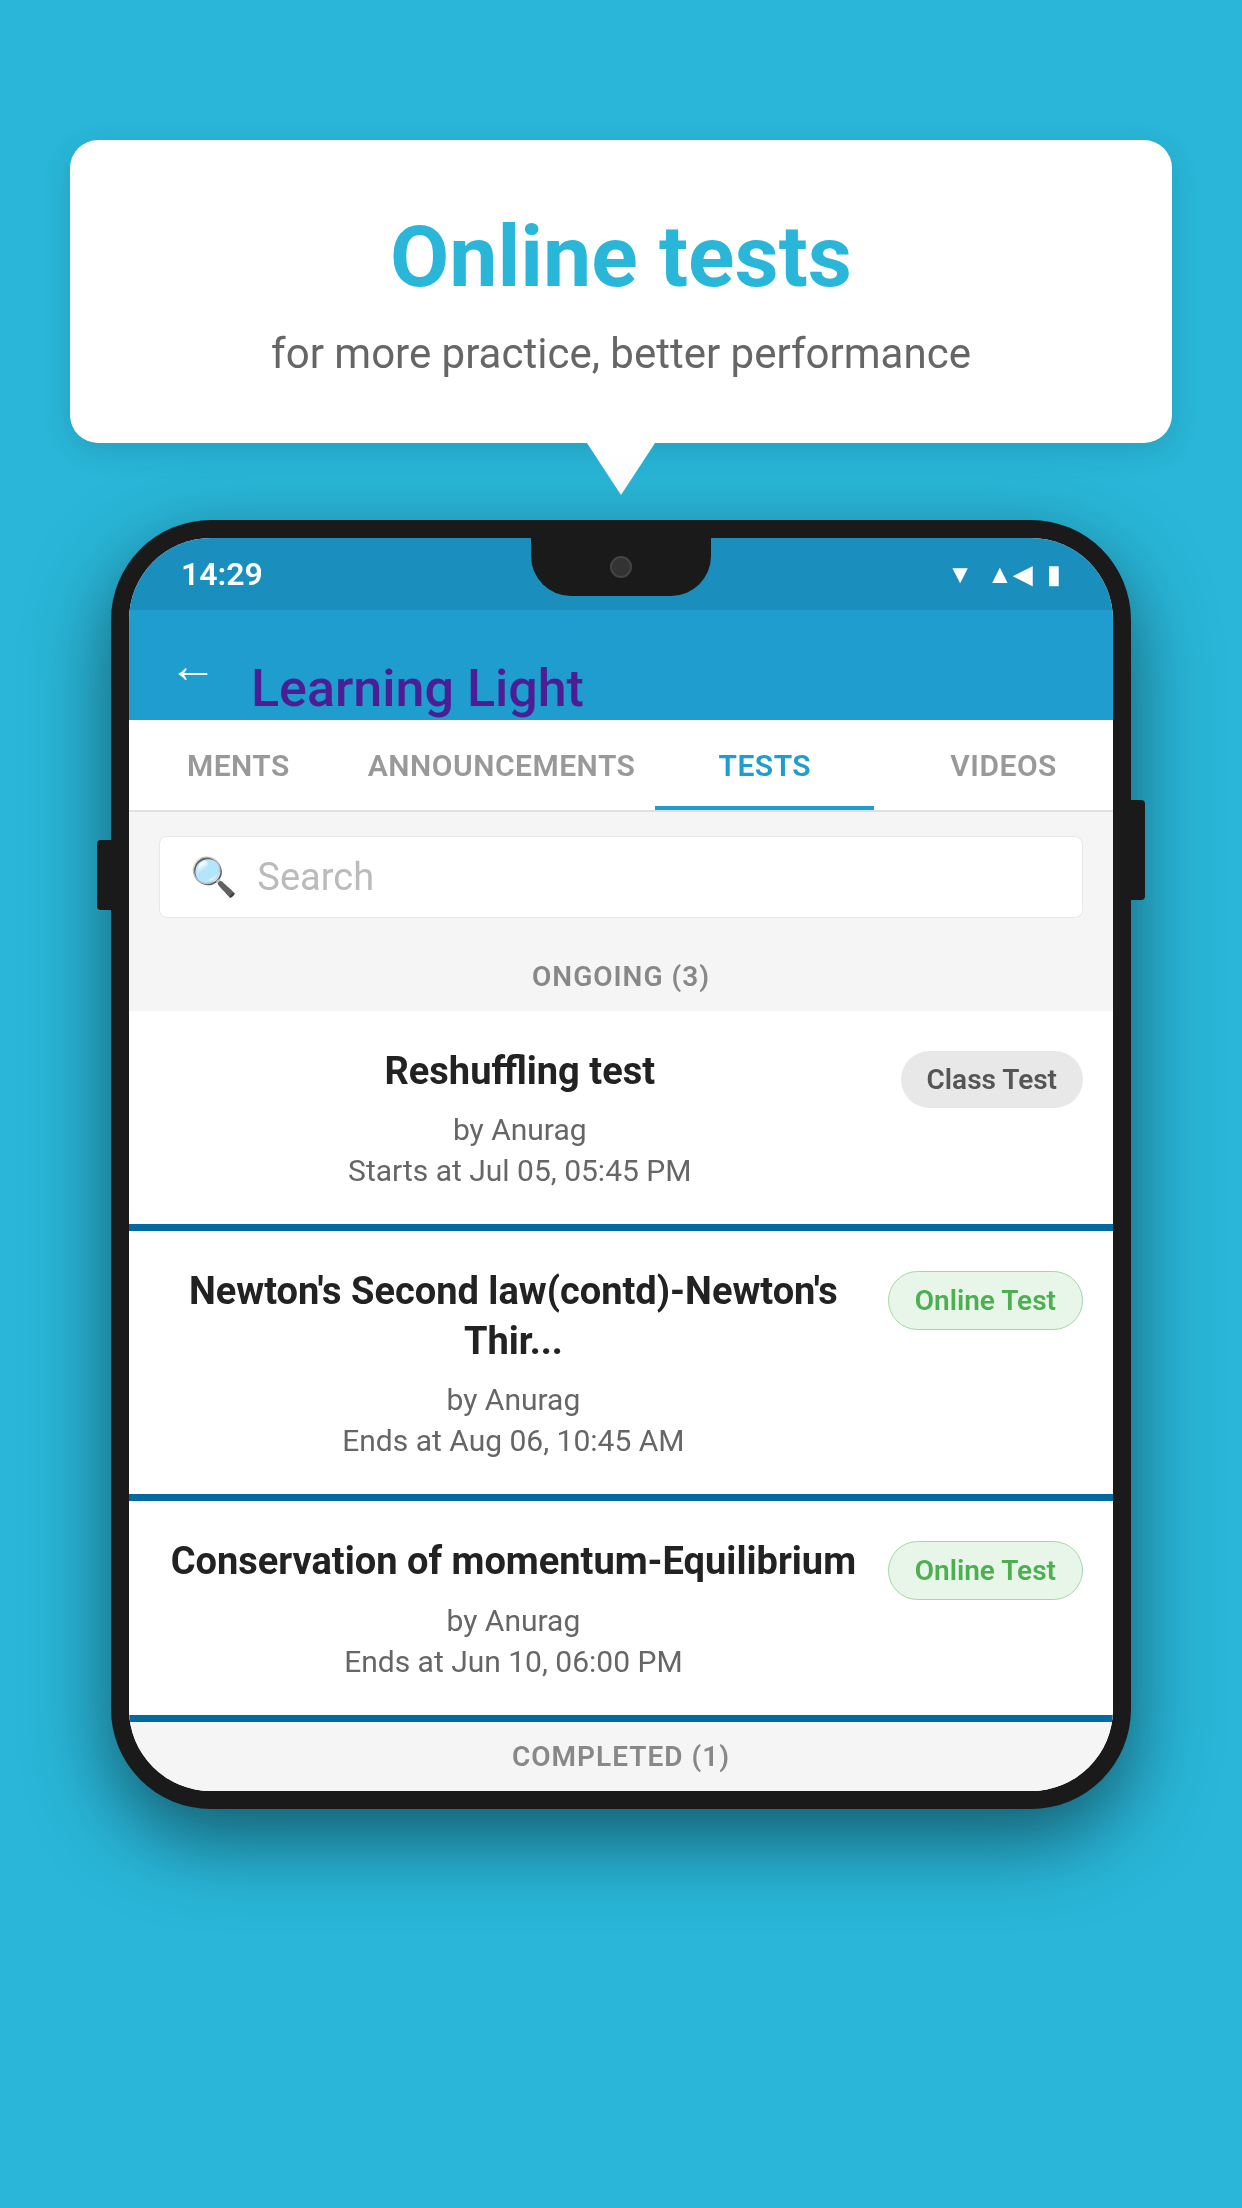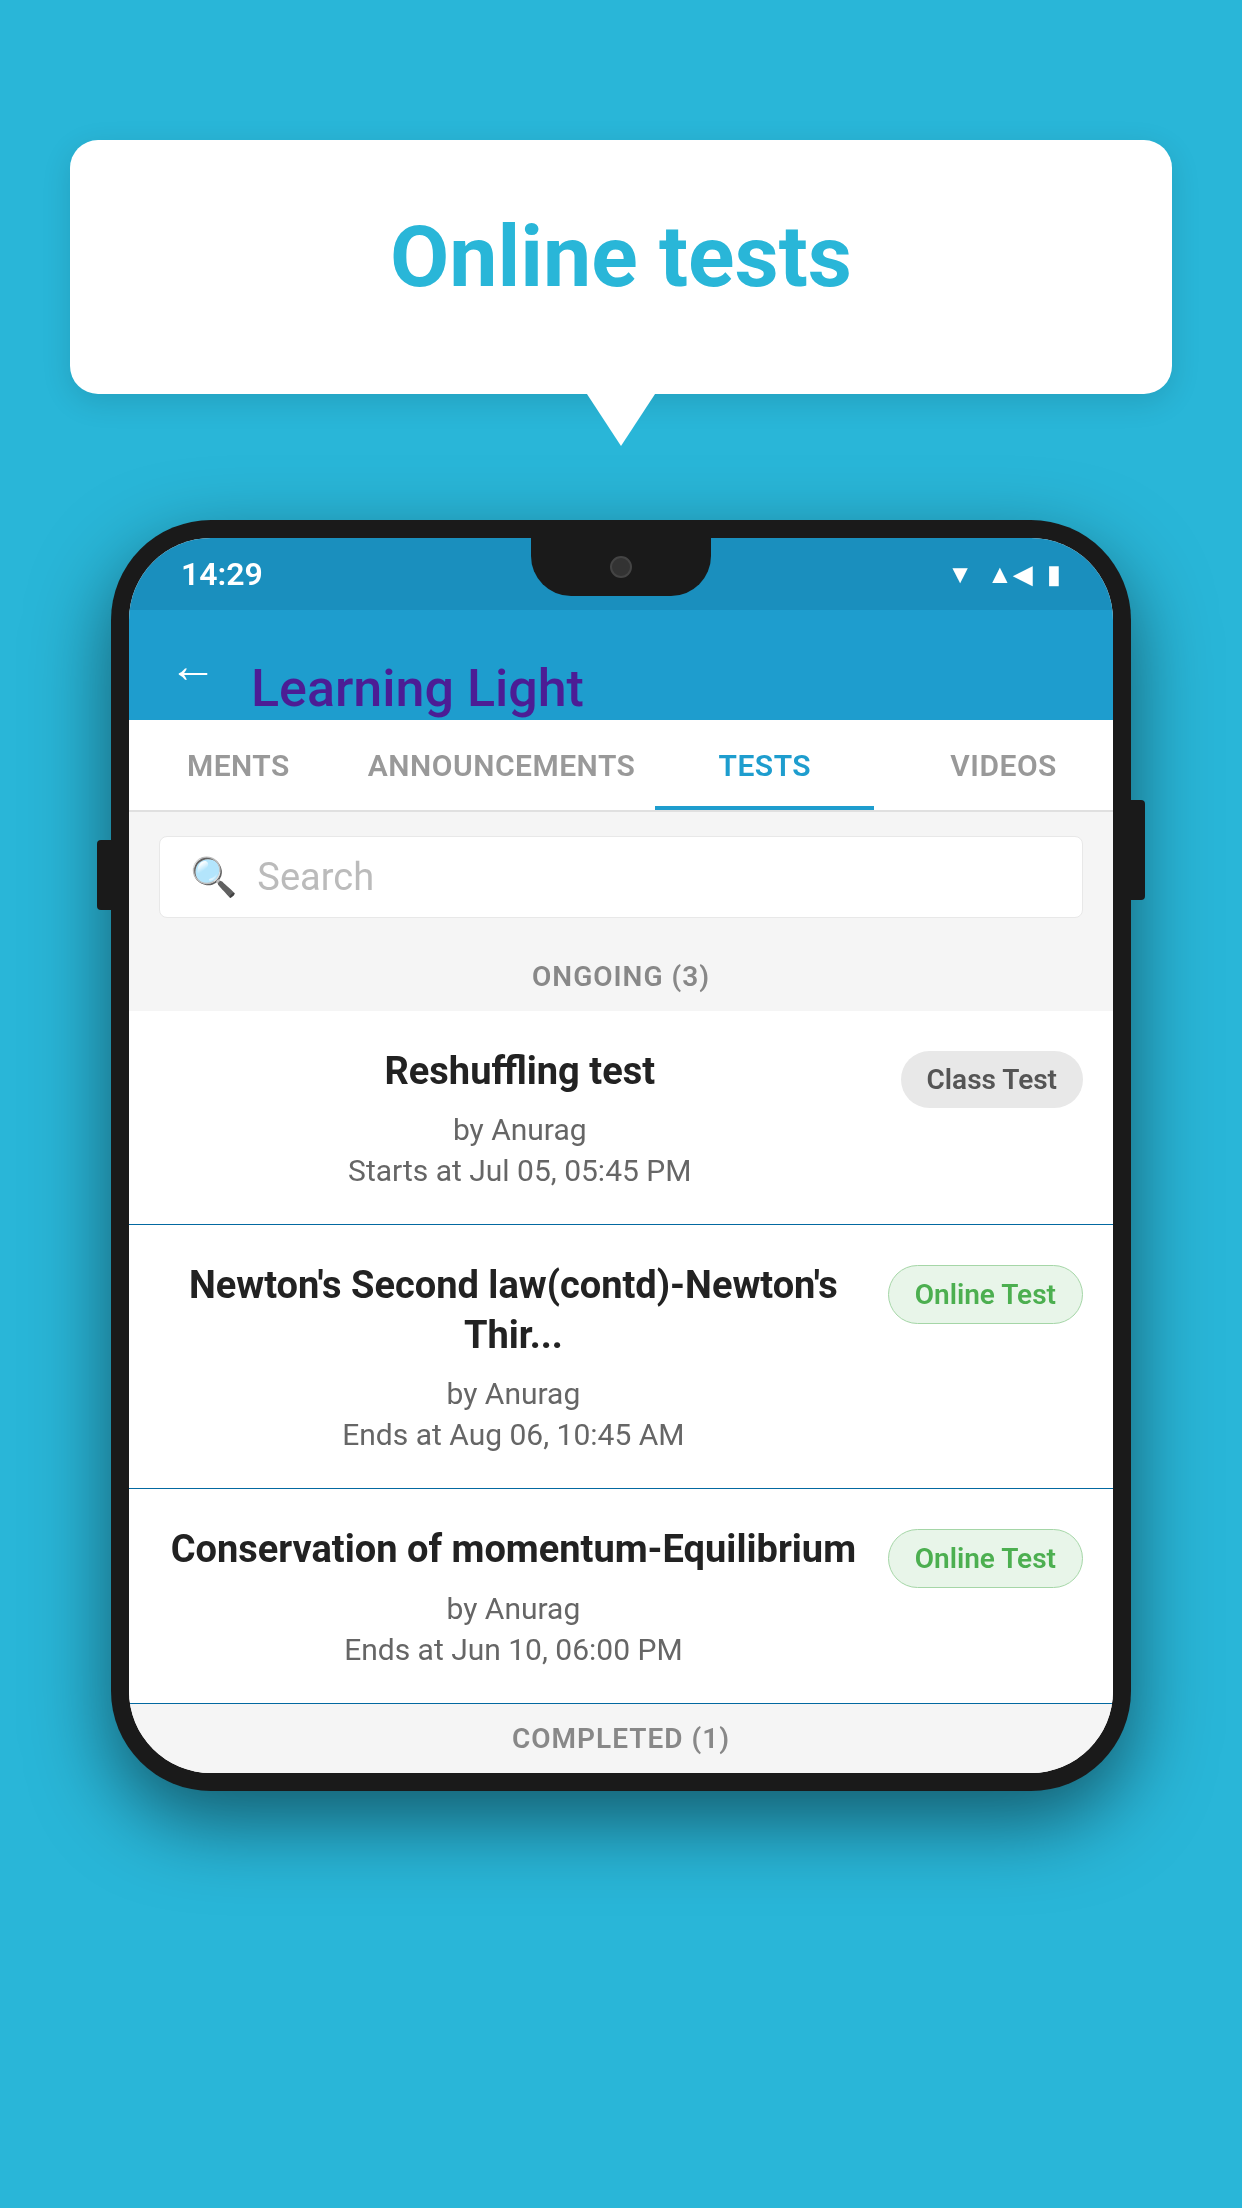--- a/index.html
+++ b/index.html
@@ -253,21 +253,21 @@
       text-transform: uppercase;
     }
 
     
     .test-list {
       background: white;
     }
 
     .test-item {
       padding: 36px 30px;
-      border-bottom: 1px solid #0369a1;
+      border-bottom: 7px solid #0369a1;
       display: flex;
       align-items: flex-start;
       justify-content: space-between;
       gap: 20px;
     }
 
     .test-info {
       flex: 1;
     }
 
@@ -324,20 +324,21 @@
     }
   </style>
 </head>
 <body>
 
 <div style="position:absolute;top:0;left:0;width:100%;height:100%;background:#29b6d8;"></div>
 
 <div class="speech-bubble-container">
   <div class="speech-bubble">
     <div class="bubble-title">Online tests</div>
+    <div class="bubble-subtitle">for more practice, better performance</div>
   </div>
 </div>
 
 <div class="phone-container">
   <div class="phone-frame">
     <div class="phone-inner">
 
       <div class="status-bar">
         <div class="notch">
           <div class="camera-dot"></div>

